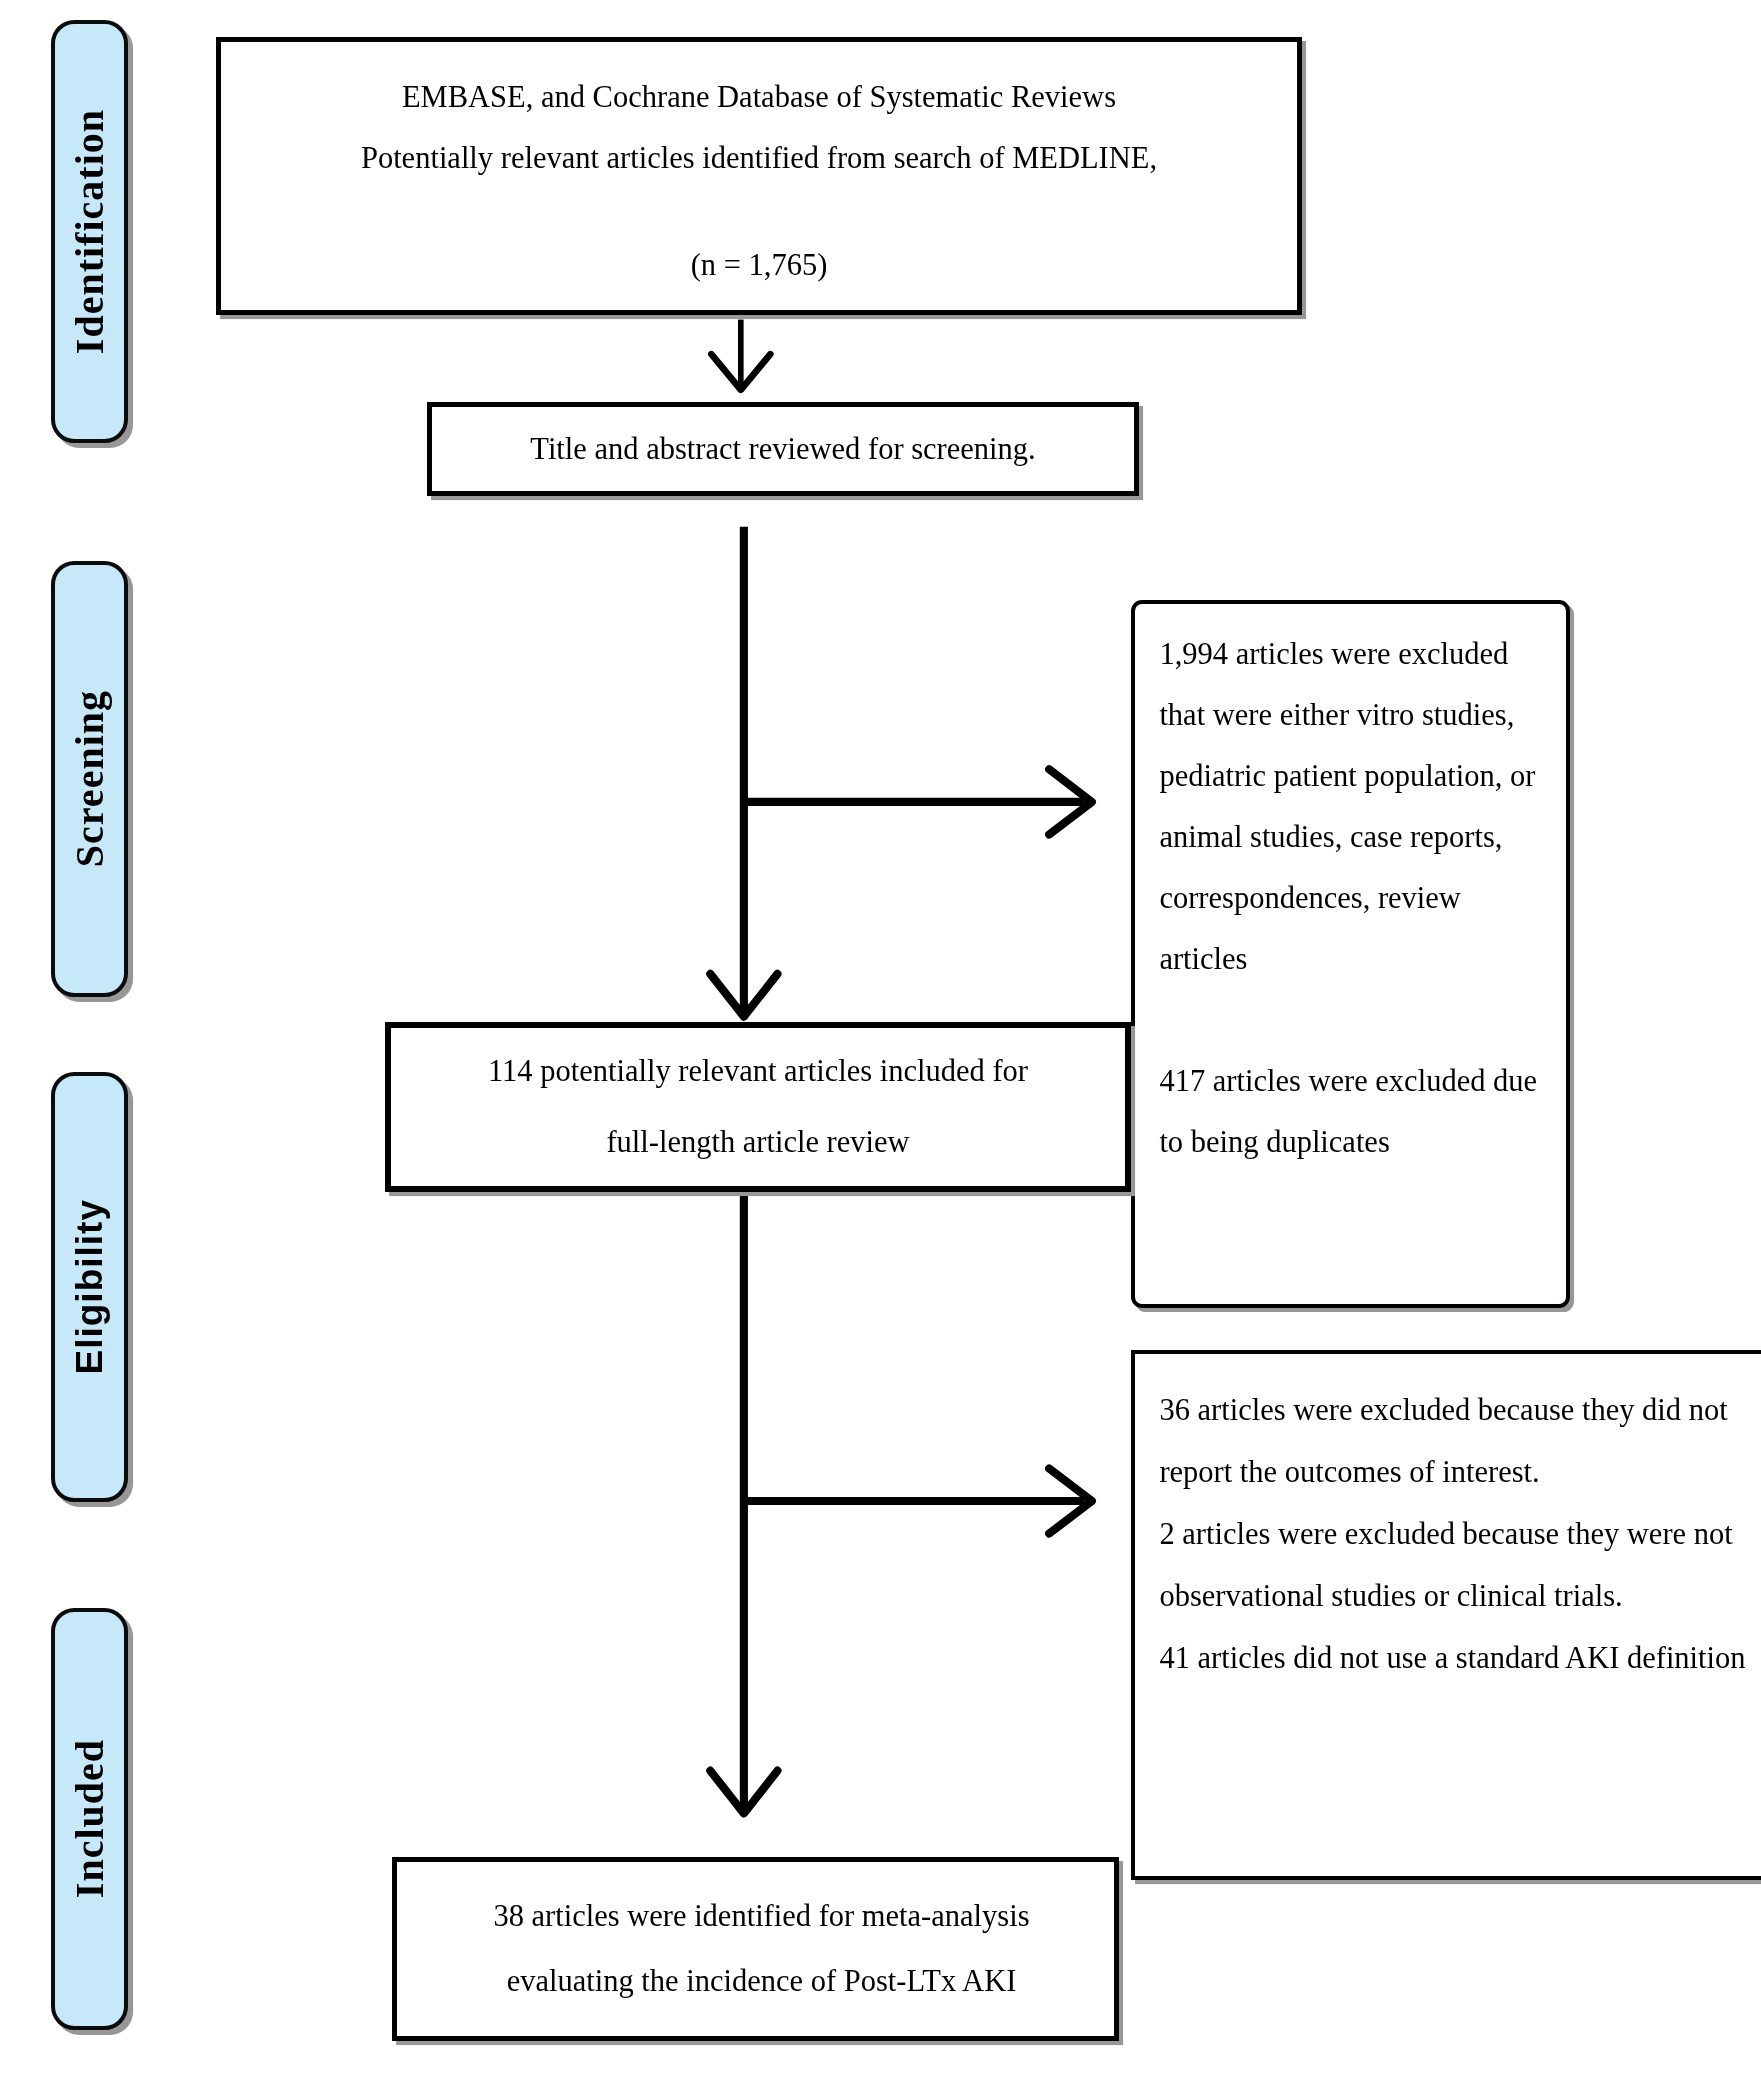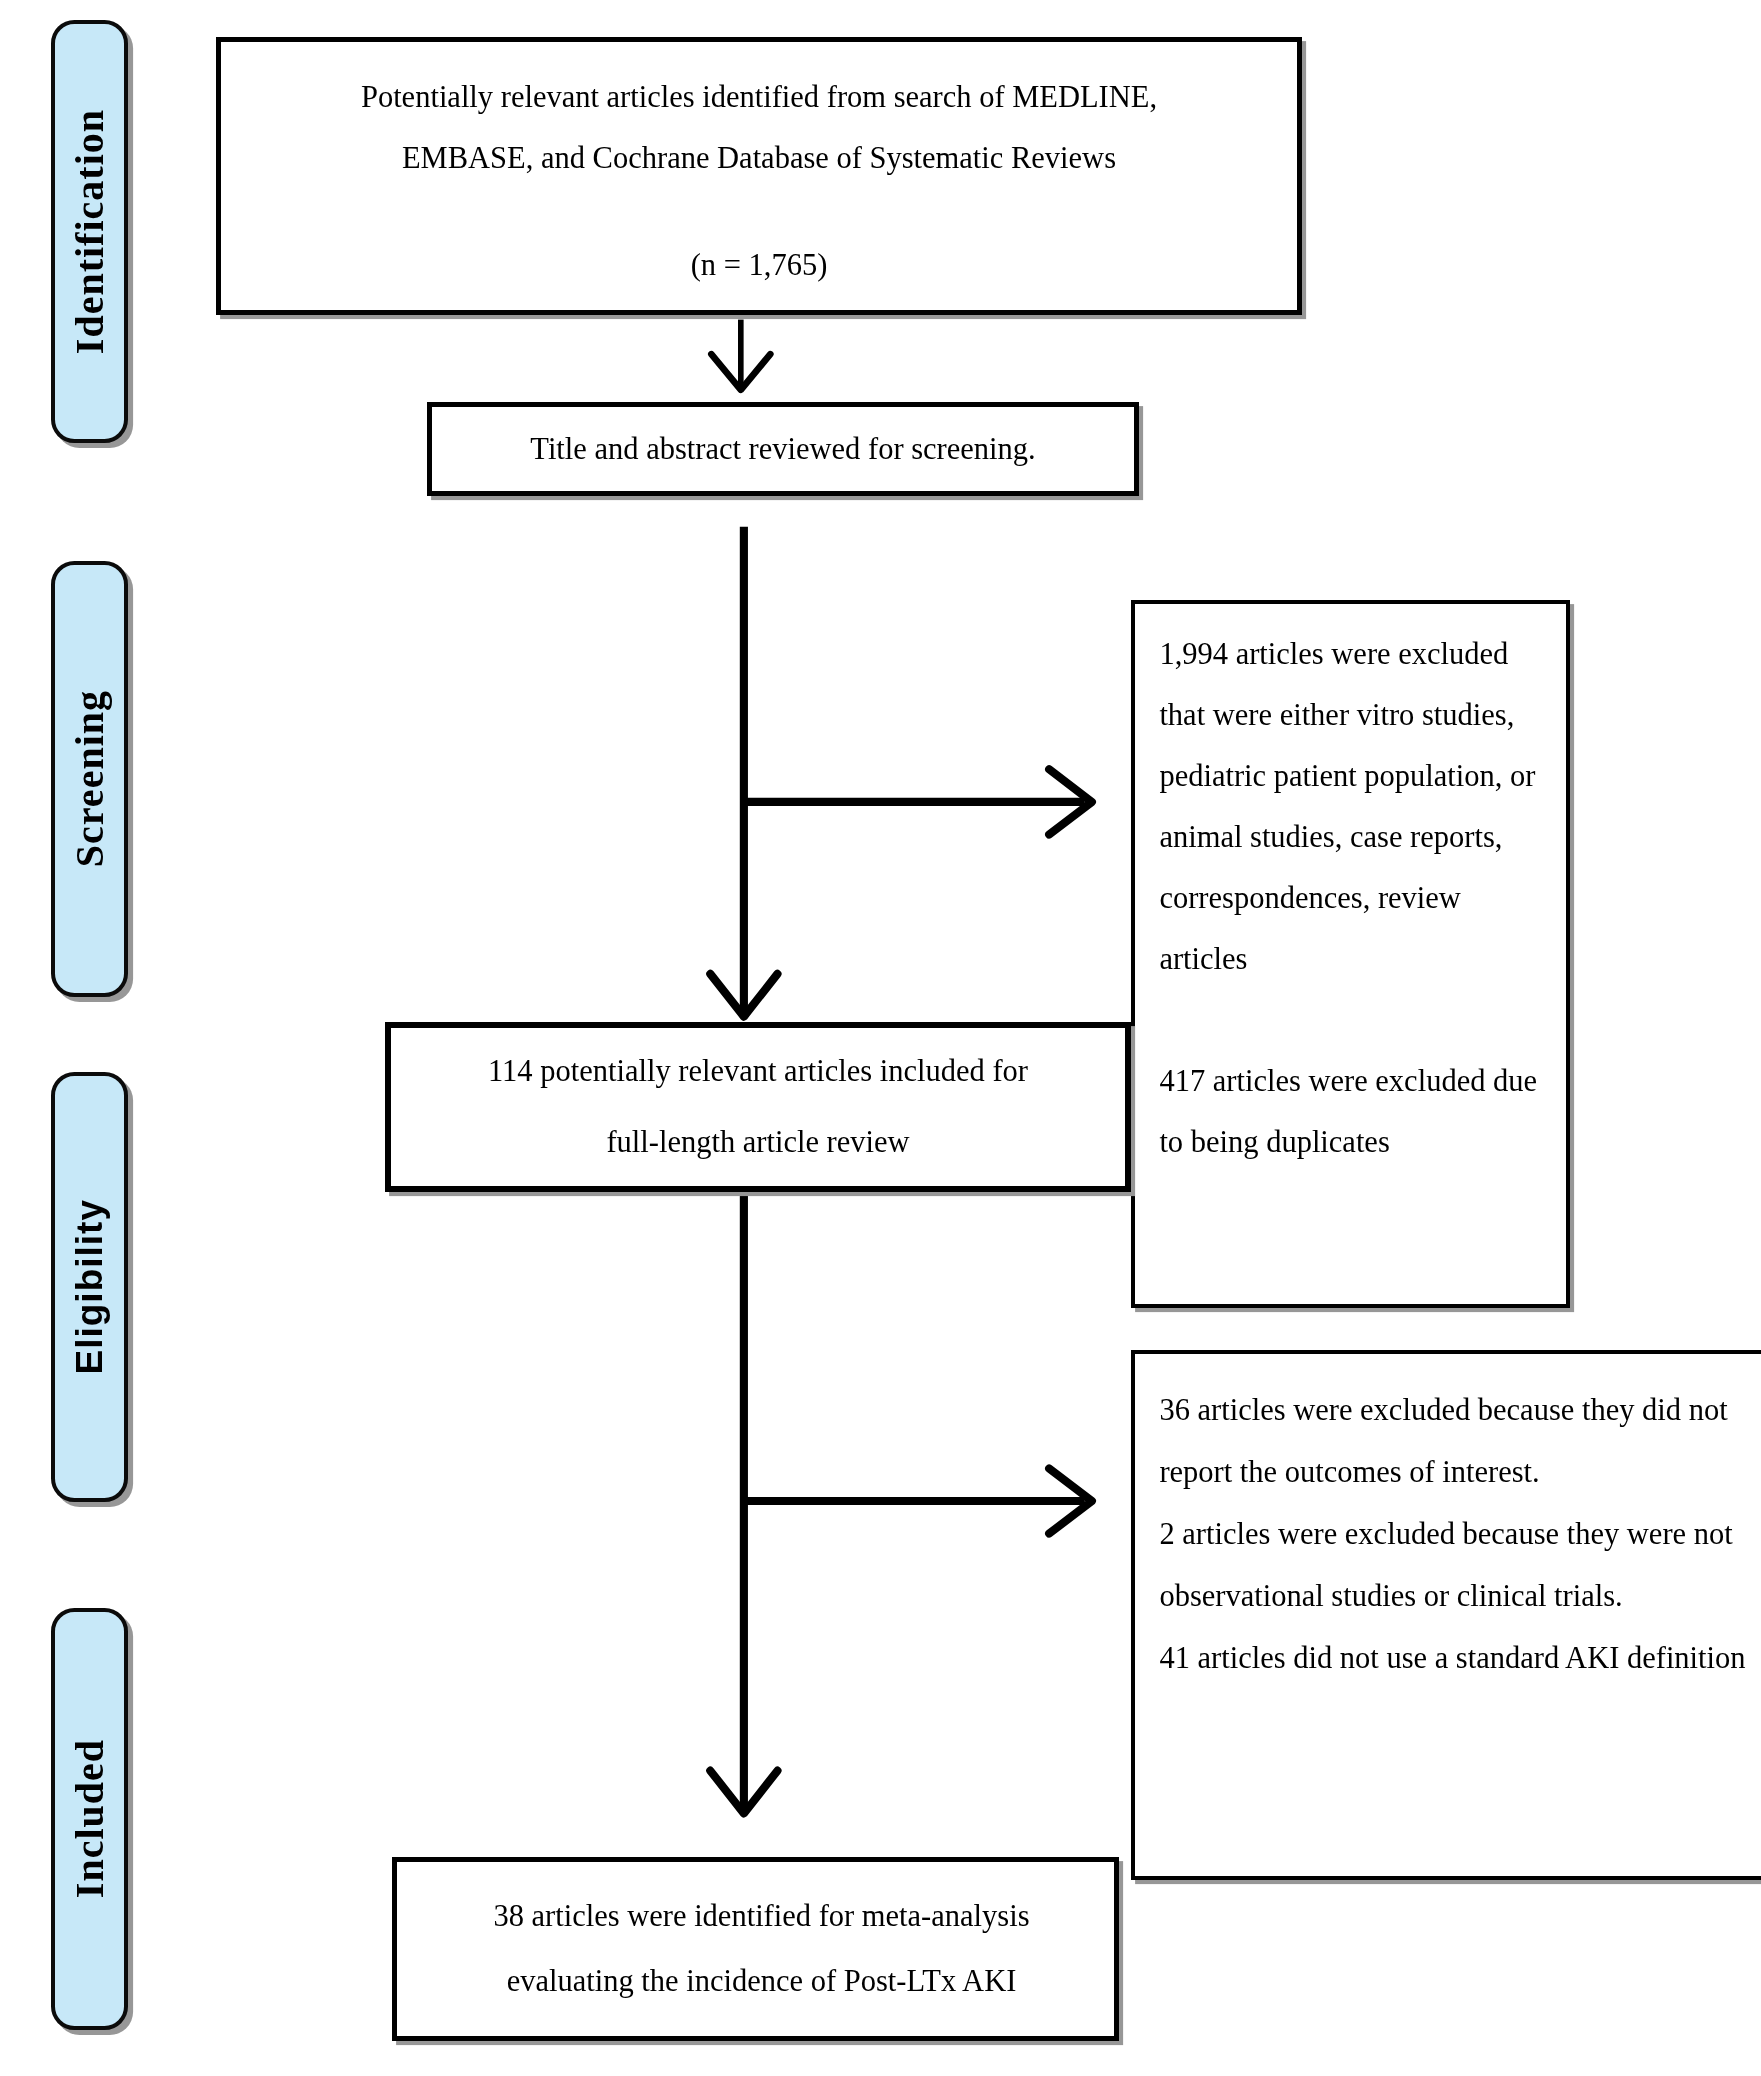--- a/index.html
+++ b/index.html
@@ -67,20 +67,21 @@
 
   #box-screened {
     left: 427px; top: 402px; width: 712px; height: 94px;
     display: flex; align-items: center; justify-content: center;
   }
 
   #box-excluded1 {
     left: 1131px; top: 600px; width: 439px; height: 708px;
     padding: 20.3px 15.3px 0 24.4px;
     border-width: 4.1px;
+    border-radius: 11px;
   }
   #box-excluded1 p { margin: 0; }
   #box-excluded1 p + p { margin-top: 61px; }
 
   #box-fulltext {
     left: 385px; top: 1022px; width: 746px; height: 170px;
     border-width: 6.1px;
     display: flex; flex-direction: column;
     align-items: center; justify-content: center;
     line-height: 71px;
@@ -150,22 +151,22 @@
       <path class="shaft" d="M1462 2330 V3556"></path>
       <path class="chev" d="M1396 3480 L1462 3564 L1528 3480"></path>
     </g>
     <g>
       <path class="shaft" d="M1462 2950 H2132"></path>
       <path class="chev" d="M2062 2886 L2146 2950 L2062 3014"></path>
     </g>
   </svg>
 
   <div class="fbox center" id="box-identified">
+    <div>EMBASE, and Cochrane Database of Systematic Reviews</div>
     <div>Potentially relevant articles identified from search of MEDLINE,</div>
-    <div>EMBASE, and Cochrane Database of Systematic Reviews</div>
     <div class="count">(n = 1,765)</div>
   </div>
 
   <div class="fbox" id="box-screened">
     <div>Title and abstract reviewed for screening.</div>
   </div>
 
   <div class="fbox" id="box-excluded1">
     <p>1,994 articles were excluded that were either vitro studies, pediatric patient population, or animal studies, case reports, correspondences, review articles</p>
     <p>417 articles were excluded due to being duplicates</p>

